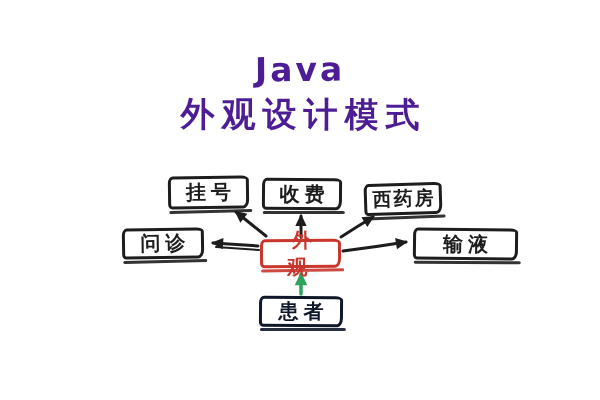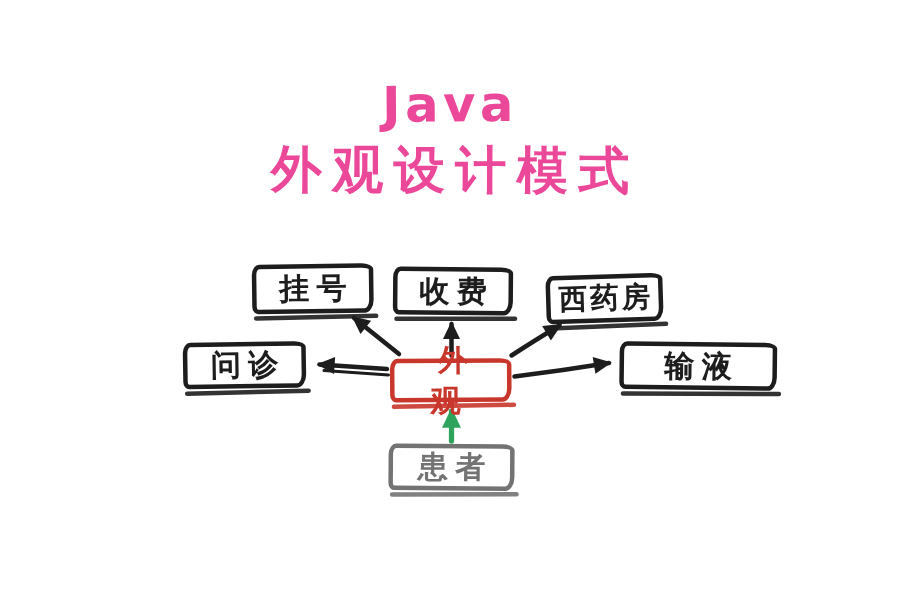--- a/index.html
+++ b/index.html
@@ -18,21 +18,21 @@
   }
 
   
   .title {
     position: absolute;
     top: 50px;
     left: 0;
     width: 100%;
     text-align: center;
     font-weight: bold;
-    color: #ec4899;
+    color: #4c1d95;
     user-select: none;
   }
   .title-line1 {
     font-size: 33px;
     letter-spacing: 3px;
     line-height: 40px;
     transform: rotate(-0.4deg);
   }
   .title-line2 {
     font-size: 34px;
@@ -81,21 +81,21 @@
   .node-infusion     { left: 413px; top: 228px; width: 105px; height: 32px; transform: rotate(0.7deg); }
 
   .node-facade {
     left: 260px; top: 239px; width: 81px; height: 29px;
     color: #c9362c;
     transform: rotate(-0.4deg);
     padding-left: 24px;
   }
   .node-patient {
     left: 259px; top: 296px; width: 84px; height: 31px;
-    color: #737373;
+    color: #0f172a;
     transform: rotate(0.4deg);
   }
 
   
   .edges {
     position: absolute;
     left: 0;
     top: 0;
     pointer-events: none;
   }

